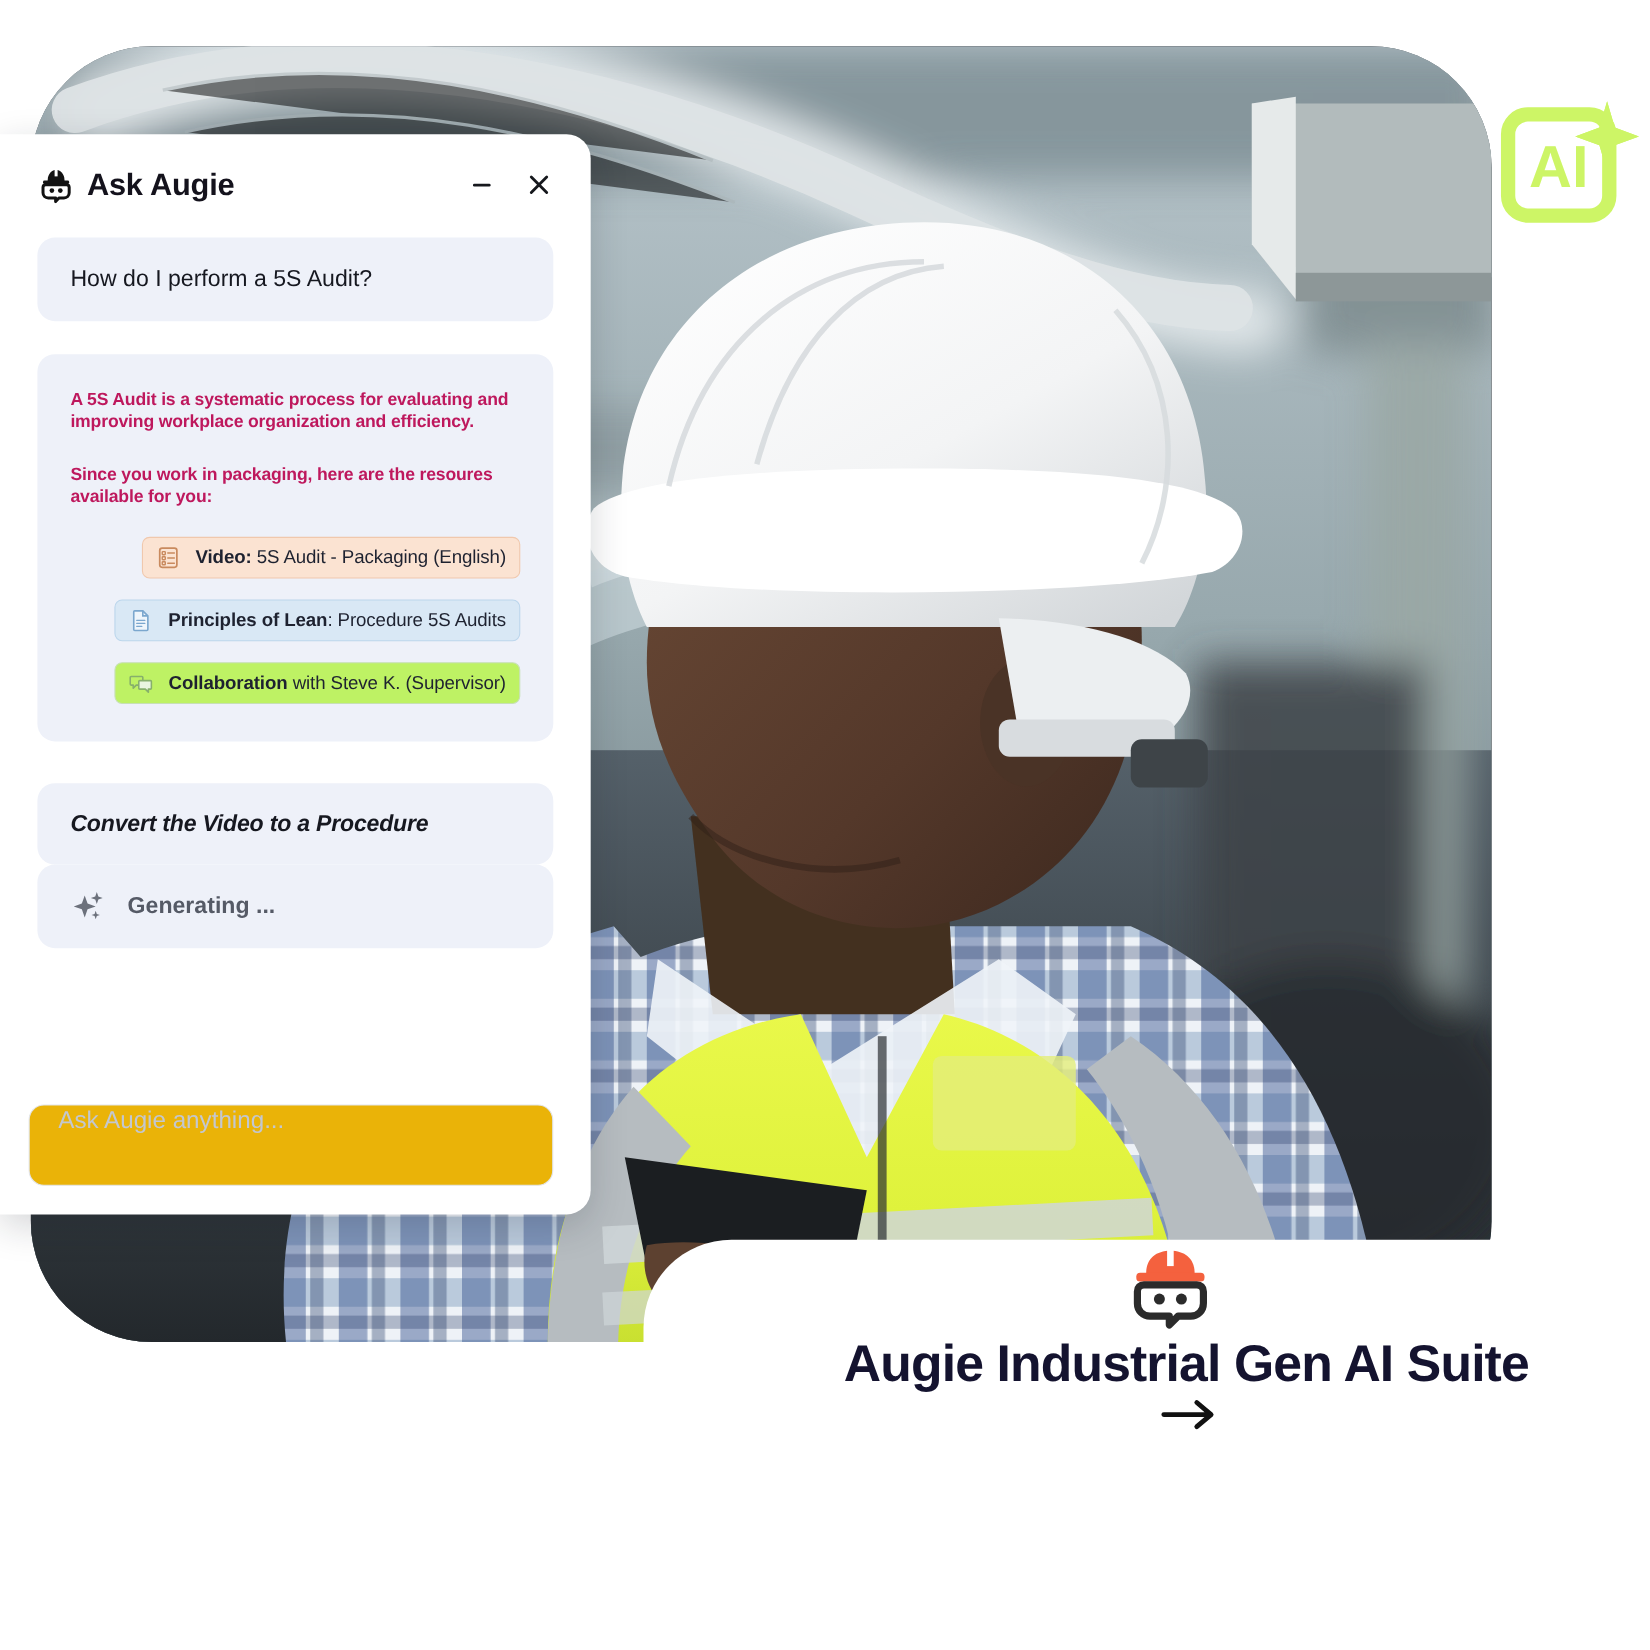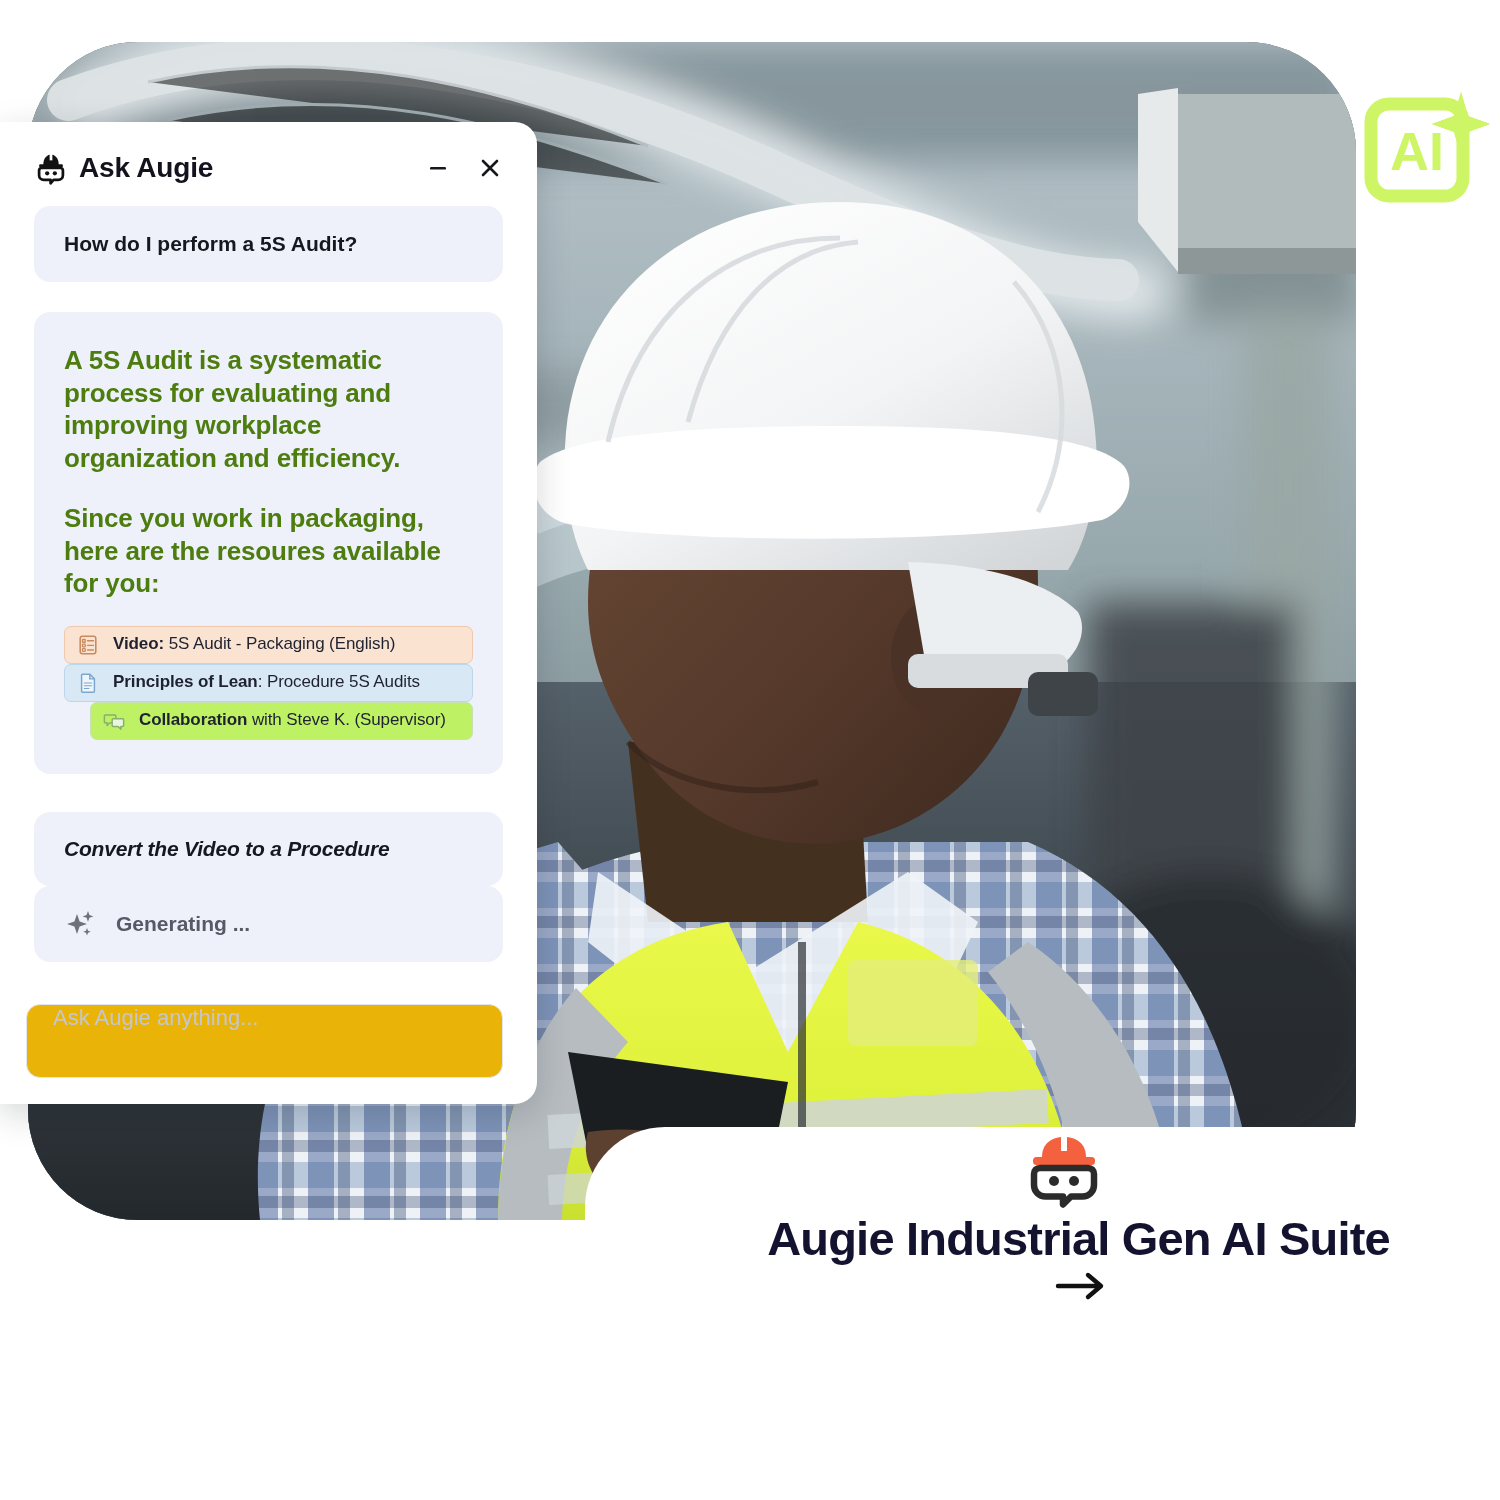--- a/index.html
+++ b/index.html
@@ -61,33 +61,34 @@
   
   .bubble {
     background: #eef1f9;
     border-radius: 16px;
     padding: 24px 30px;
     font-size: 21px;
     color: #161820;
     line-height: 1.35;
   }
   .bubble-user {
-    font-weight: 700;
+    margin-top: 10px;
+    font-weight: 400;
   }
   .bubble-answer {
     margin-top: 30px;
     padding: 32px 30px 34px 30px;
   }
   .answer-para {
-    font-size: 26px; font-weight: 600; color: #4d7c0f;
+    font-size: 16px; font-weight: 600; color: #be185d;
     line-height: 1.25; letter-spacing: -0.15px;
   }
   .answer-para + .answer-para { margin-top: 28px; }
 
-  .chips { margin-top: 26px; display: flex; flex-direction: column; gap: 0; }
+  .chips { margin-top: 26px; display: flex; flex-direction: column; gap: 19px; align-items: flex-end; }
   .chip {
     display: flex; align-items: center;
     height: 38px;
     border-radius: 7px;
     padding: 0 12px;
     font-size: 17px;
     color: #1e2230;
     cursor: pointer;
   }
   .chip-icon { width: 22px; height: 22px; flex: 0 0 auto; margin-right: 14px; }

